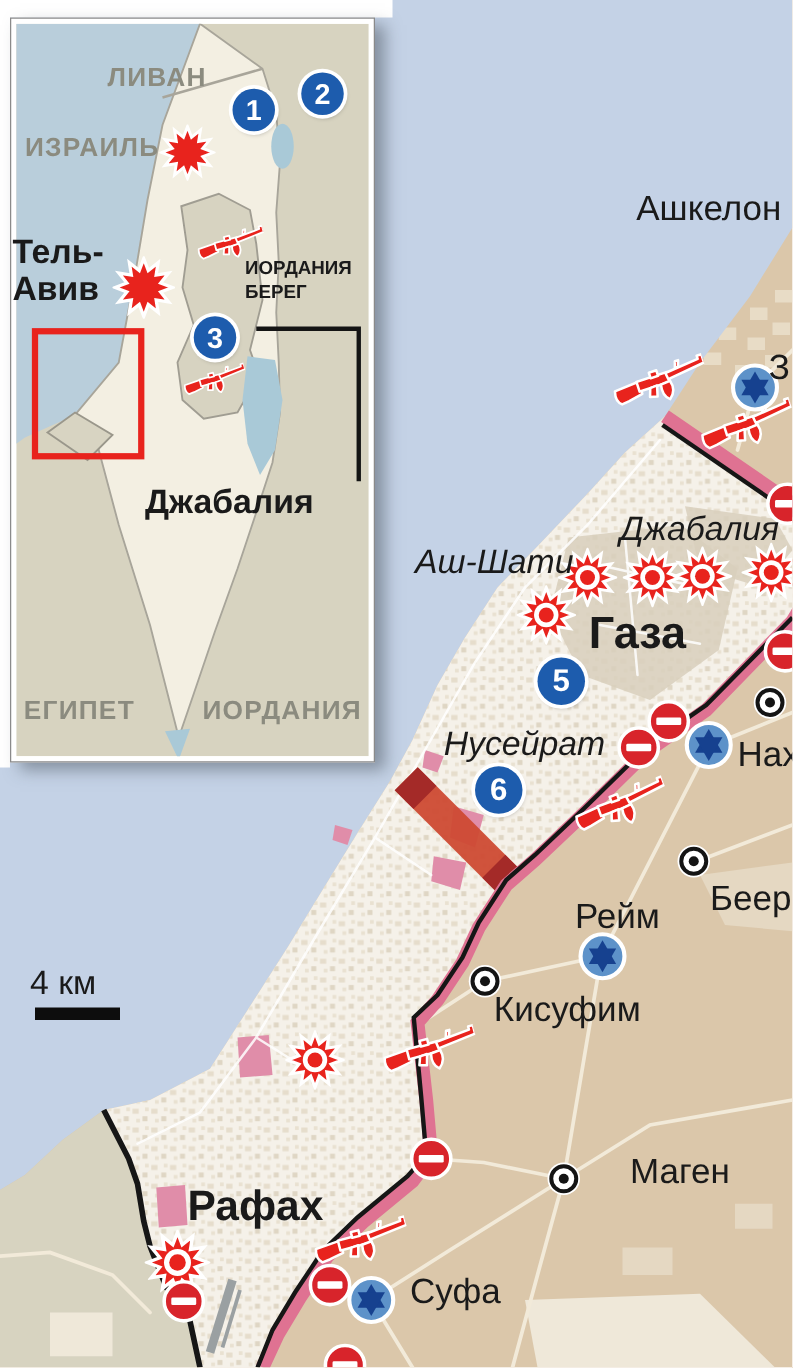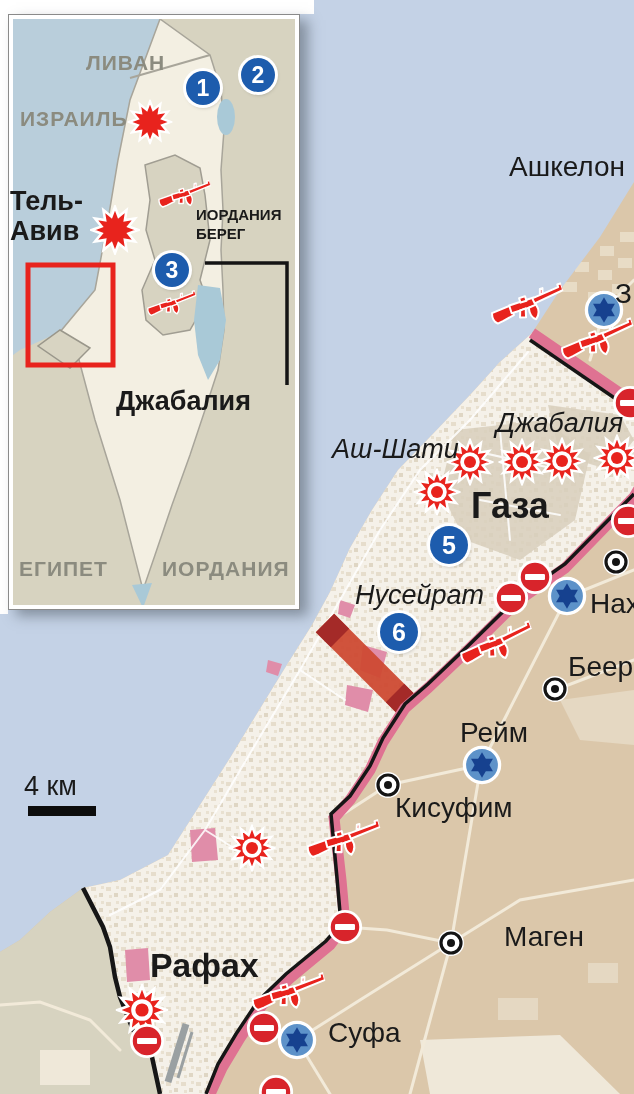--- a/index.html
+++ b/index.html
@@ -298,21 +298,21 @@
   <div class="lbl cap21" style="left:19px;top:558px;">ЕГИПЕТ</div>
   <div class="lbl cap21" style="left:162px;top:558px;">ИОРДАНИЯ</div>
 
   <div class="lbl s28" style="left:509px;top:152px;">Ашкелон</div>
   <div class="lbl s28" style="left:615px;top:279px;">З</div>
   <div class="lbl it27" style="left:496px;top:409px;">Джабалия</div>
   <div class="lbl it27" style="left:332px;top:435px;">Аш-Шати</div>
   <div class="lbl b36" style="left:471px;top:487px;">Газа</div>
   <div class="lbl it27" style="left:355px;top:581px;">Нусейрат</div>
   <div class="lbl s28" style="left:590px;top:589px;">Нах</div>
-  <div class="lbl s28" style="left:568px;top:652px;">Беер</div>
+  <div class="lbl s28" style="left:568px;top:704px;">Беер</div>
   <div class="lbl s28" style="left:460px;top:718px;">Рейм</div>
   <div class="lbl s28" style="left:395px;top:793px;">Кисуфим</div>
   <div class="lbl s28" style="left:473px;top:922px;margin-left:31px;">Маген</div>
   <div class="lbl b34" style="left:150px;top:948px;">Рафах</div>
   <div class="lbl s28" style="left:328px;top:1018px;">Суфа</div>
 
   <div class="lbl s27" style="left:24px;top:772px;">4 км</div>
   <div class="scalebar" style="left:28px;top:806px;width:68px;height:10px;"></div>
 
 </div>

